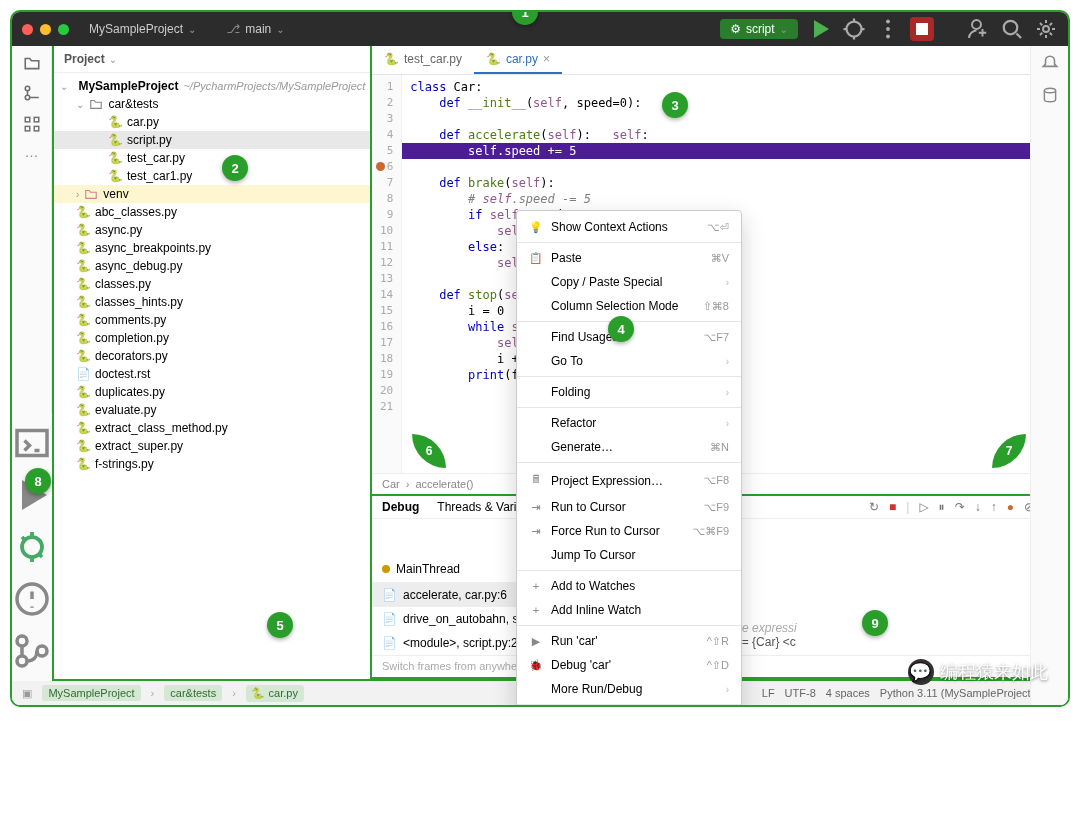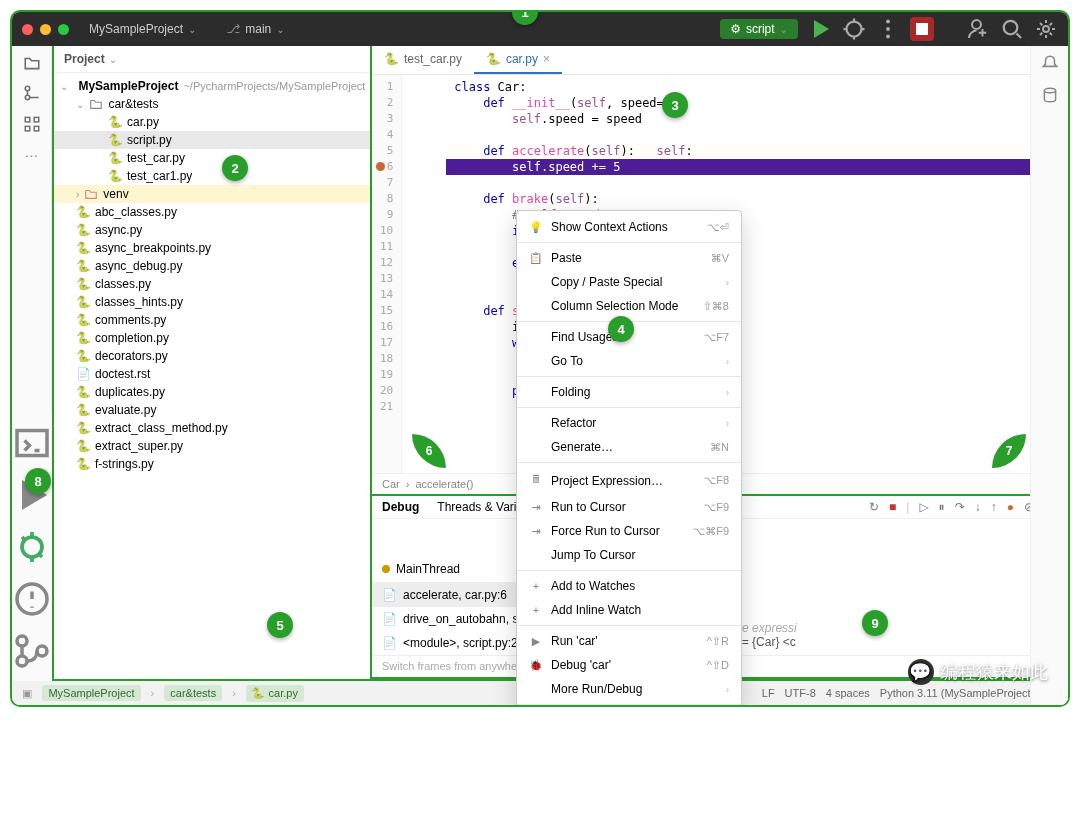--- a/index.html
+++ b/index.html
@@ -19,36 +19,36 @@
 
   
   .body { display:flex; height:635px; }
   .leftbar { width:40px; background:#fafafa; border-right:1px solid #e8e8e8; display:flex; flex-direction:column; align-items:center; padding-top:8px; gap:12px; }
   .leftbar svg{width:18px;height:18px;color:#6e6e6e;cursor:pointer;}
   .project-panel { width:320px; border:2px solid #2a9e2a; border-top:none; background:#fff; display:flex; flex-direction:column; }
   .project-header { padding:6px 10px; font-size:12px; color:#555; border-bottom:1px solid #eee; display:flex; align-items:center; gap:4px; }
   .tree { overflow:auto; padding:4px 0; flex:1; font-size:12px; }
   .tree-item { display:flex; align-items:center; gap:5px; padding:2px 6px; white-space:nowrap; cursor:pointer;}
   .tree-item.sel{background:#e8e8e8;}
-  .tree .muted{color:#999;font-size:11px;}
+  .tree .muted{color:#999;font-size:11px;font-style:italic;}
   .in1{padding-left:22px}.in3{padding-left:54px}
   .venv{background:#fdf6d1;}
   .pyicon,.rsticon{width:14px;height:14px;display:inline-block;}
 
   .editor-wrap{flex:1;display:flex;flex-direction:column;border:2px solid #2a9e2a;border-top:none;border-left:none;}
   .tabs{display:flex;border-bottom:1px solid #e5e5e5;background:#fff;font-size:12px;}
   .tab{padding:6px 12px;display:flex;align-items:center;gap:5px;color:#666;cursor:pointer;border-bottom:2px solid transparent;}
   .tab.active{color:#3070c0;border-bottom-color:#3070c0;}
   .editor{display:flex;flex:1;font-family:Menlo,Monaco,Consolas,monospace;font-size:12px;overflow:hidden;background:#fff;}
   .gutter{background:#fafafa;color:#aaa;text-align:right;padding:4px 8px;line-height:16px;user-select:none;font-size:11px;border-right:1px solid #f0f0f0;}
   .gutter .bp{position:relative;}
   .gutter .bp::before{content:"";position:absolute;left:-4px;top:3px;width:9px;height:9px;background:#c63;border-radius:50%;}
   .code{flex:1;padding:4px 0;line-height:16px;}
-  .code div{padding:0 8px;white-space:pre;margin-left:44px;}
-  .kw{color:#0000bf}.fn{color:#ec4899}.cmt{color:#808080;font-style:italic}.self{color:#94558d}
+  .code div{padding:0 8px;white-space:pre;}
+  .kw{color:#0000bf}.fn{color:#4d7c0f}.cmt{color:#808080;font-style:italic}.self{color:#94558d}
   .hlline{background:#4c1d95;color:#fff}
   .hlline .kw,.hlline .self{color:#fff}
   .breadcrumb-row{border-top:1px solid #eee;font-size:11px;color:#888;padding:4px 10px;display:flex;gap:6px;}
 
   .debug-panel{border:2px solid #2a9e2a;border-left:none;border-right:none;height:185px;display:flex;flex-direction:column;}
   .debug-tabs{display:flex;align-items:center;gap:18px;padding:4px 10px;border-bottom:1px solid #eee;font-size:12px;}
   .debug-tabs .icon-row{margin-left:auto;display:flex;gap:10px;color:#777;}
   .debug-body{display:flex;flex:1;align-items:flex-end;}
   .frames{width:320px;border-right:1px solid #eee;font-size:12px;}
   .frames .mt{background:#fff;padding:6px 10px;border-bottom:1px solid #eee;display:flex;align-items:center;gap:6px;}
@@ -301,21 +301,20 @@
             <div class="">16</div>
             <div class="">17</div>
             <div class="">18</div>
             <div class="">19</div>
             <div class="">20</div>
             <div class="">21</div>
           </div>
         <div class="code" id="code">
             <div class=""><span class="kw">class</span> Car:</div>
             <div class="">    <span class="kw">def</span> <span class="fn">__init__</span>(<span class="self">self</span>, speed=0):</div>
-            <div class="">        <span class="self">self</span>.speed = speed</div>
             <div class="">&nbsp;</div>
             <div class="">    <span class="kw">def</span> <span class="fn">accelerate</span>(<span class="self">self</span>):   <span class="self">self</span>: <car.car object="" at="" 0x10276d8d0=""></car.car></div>
             <div class="hlline">        <span class="self">self</span>.speed += 5</div>
             <div class="">&nbsp;</div>
             <div class="">    <span class="kw">def</span> <span class="fn">brake</span>(<span class="self">self</span>):</div>
             <div class="">        <span class="cmt"># <span class="self">self</span>.speed -= 5</span></div>
             <div class="">        <span class="kw">if</span> <span class="self">self</span>.speed</div>
             <div class="">            <span class="self">self</span></div>
             <div class="">        <span class="kw">else</span>:</div>
             <div class="">            <span class="self">self</span></div>

